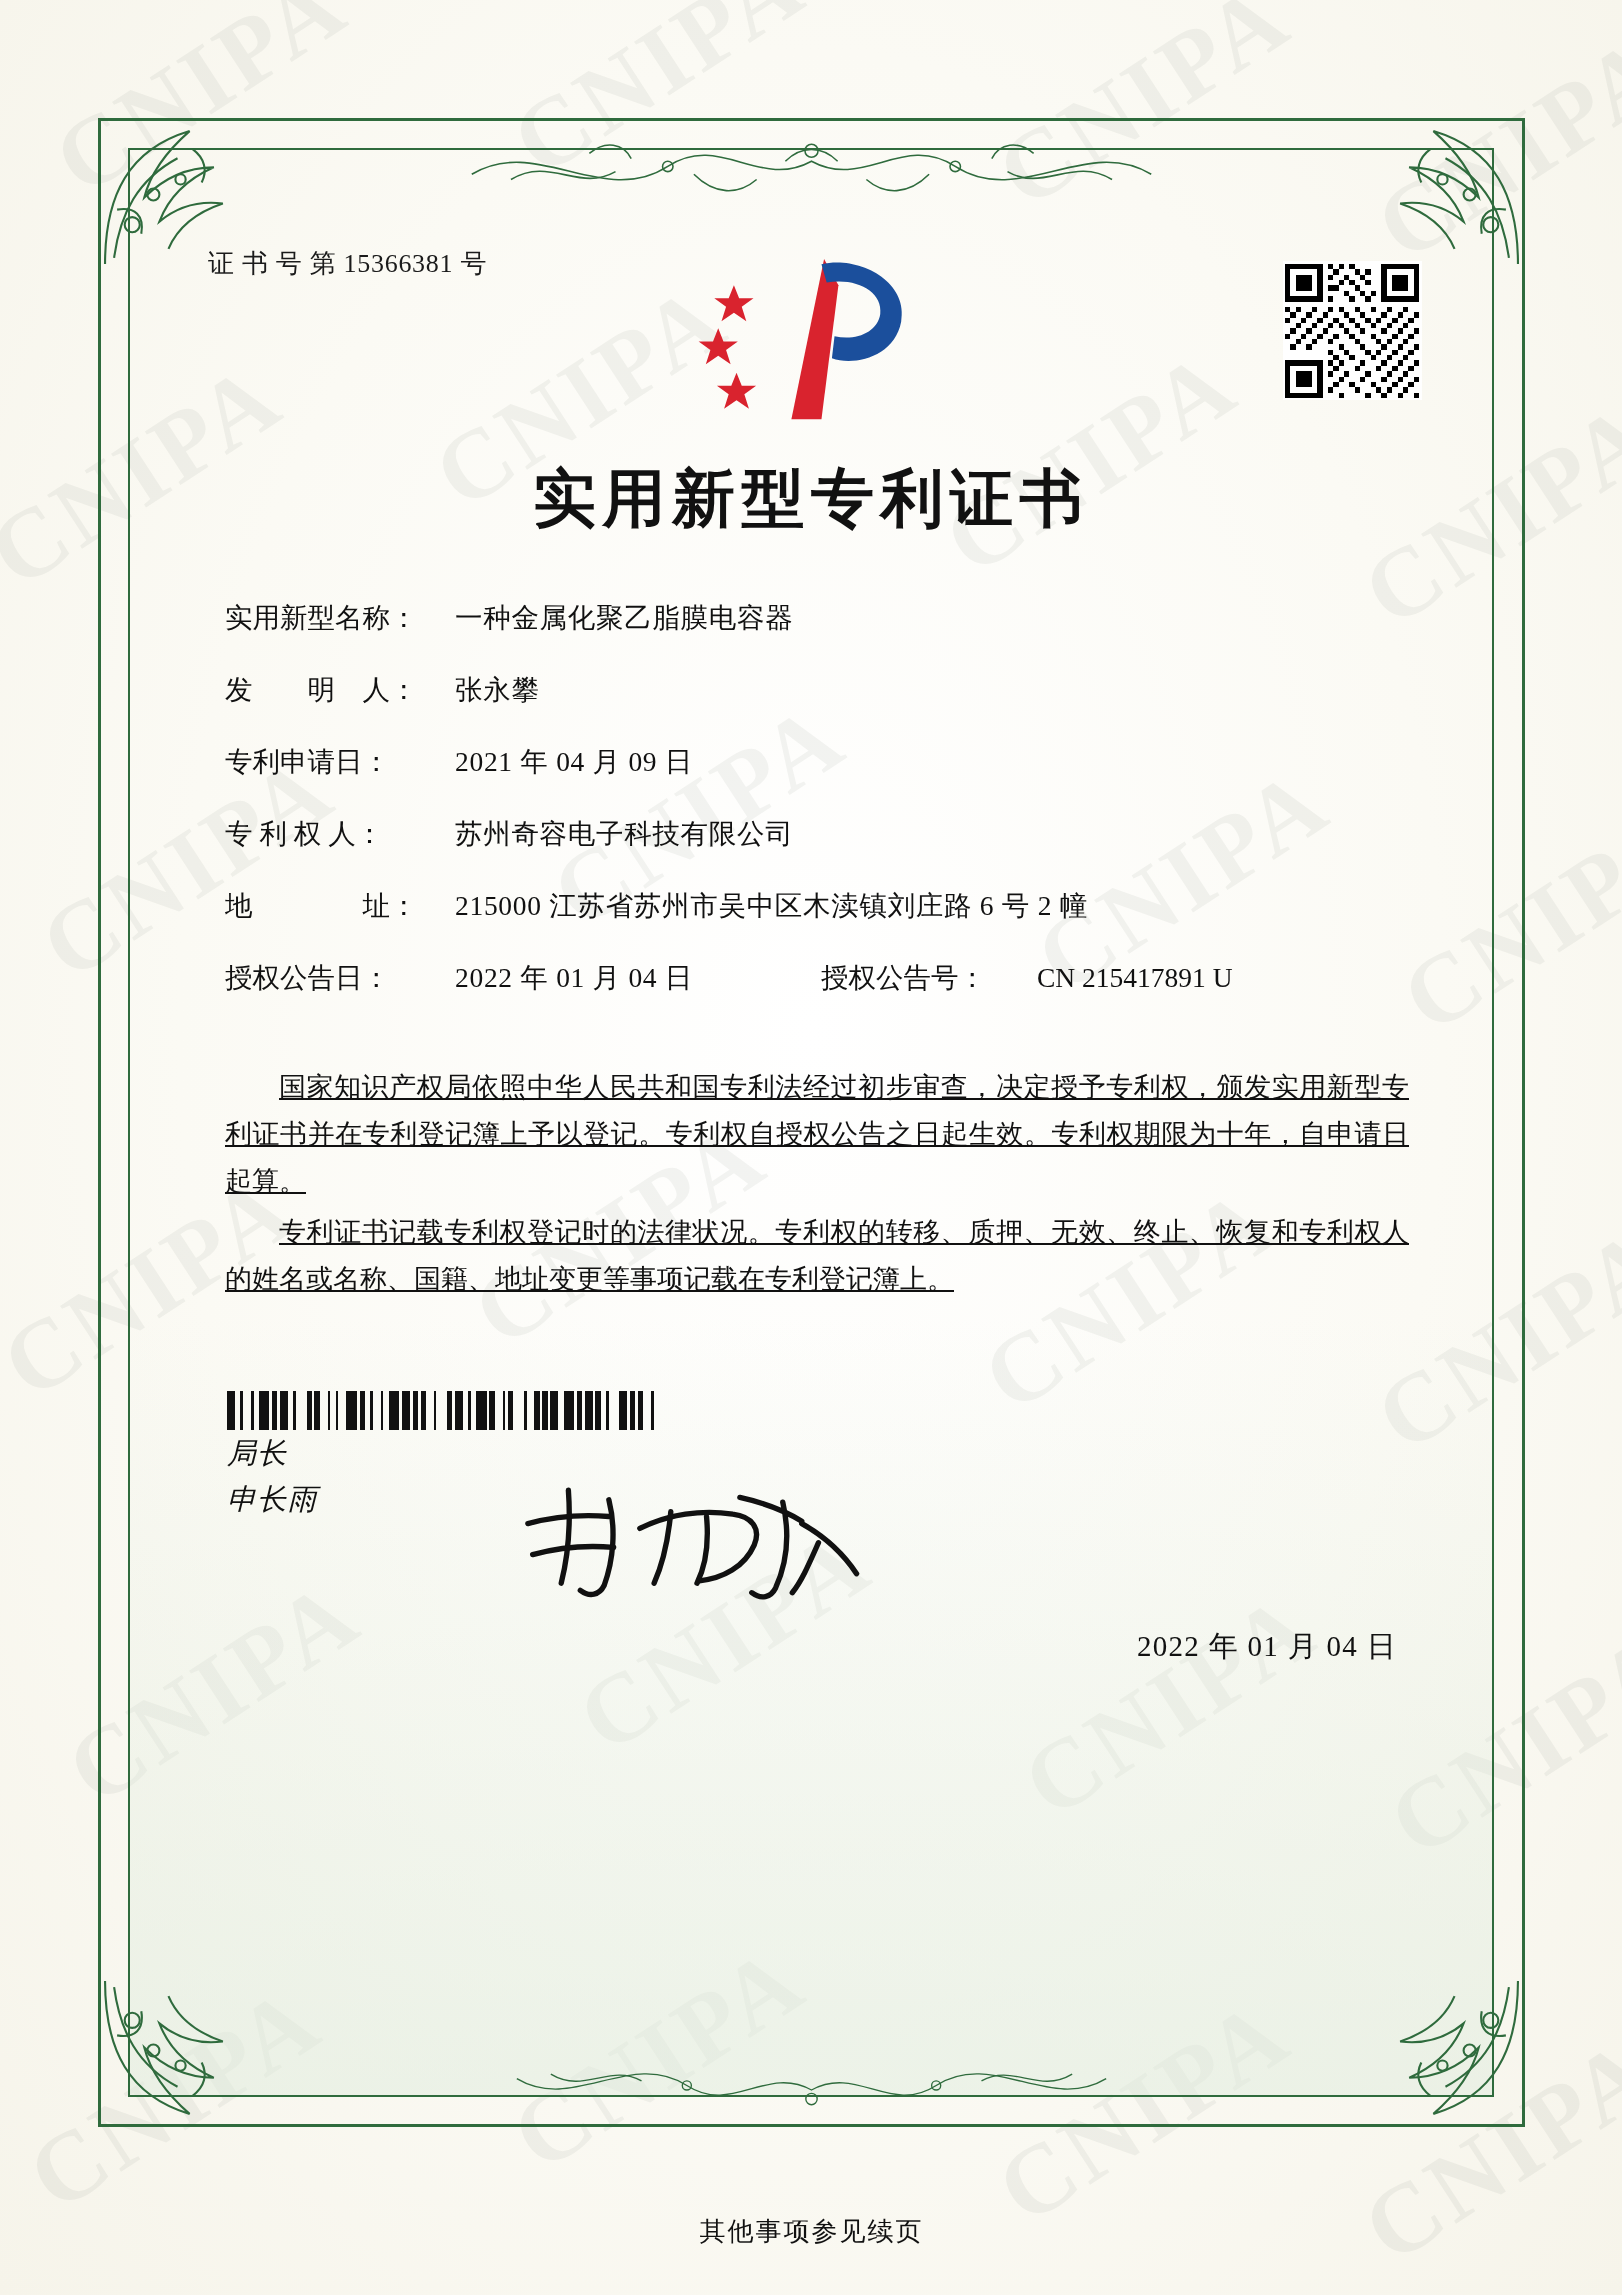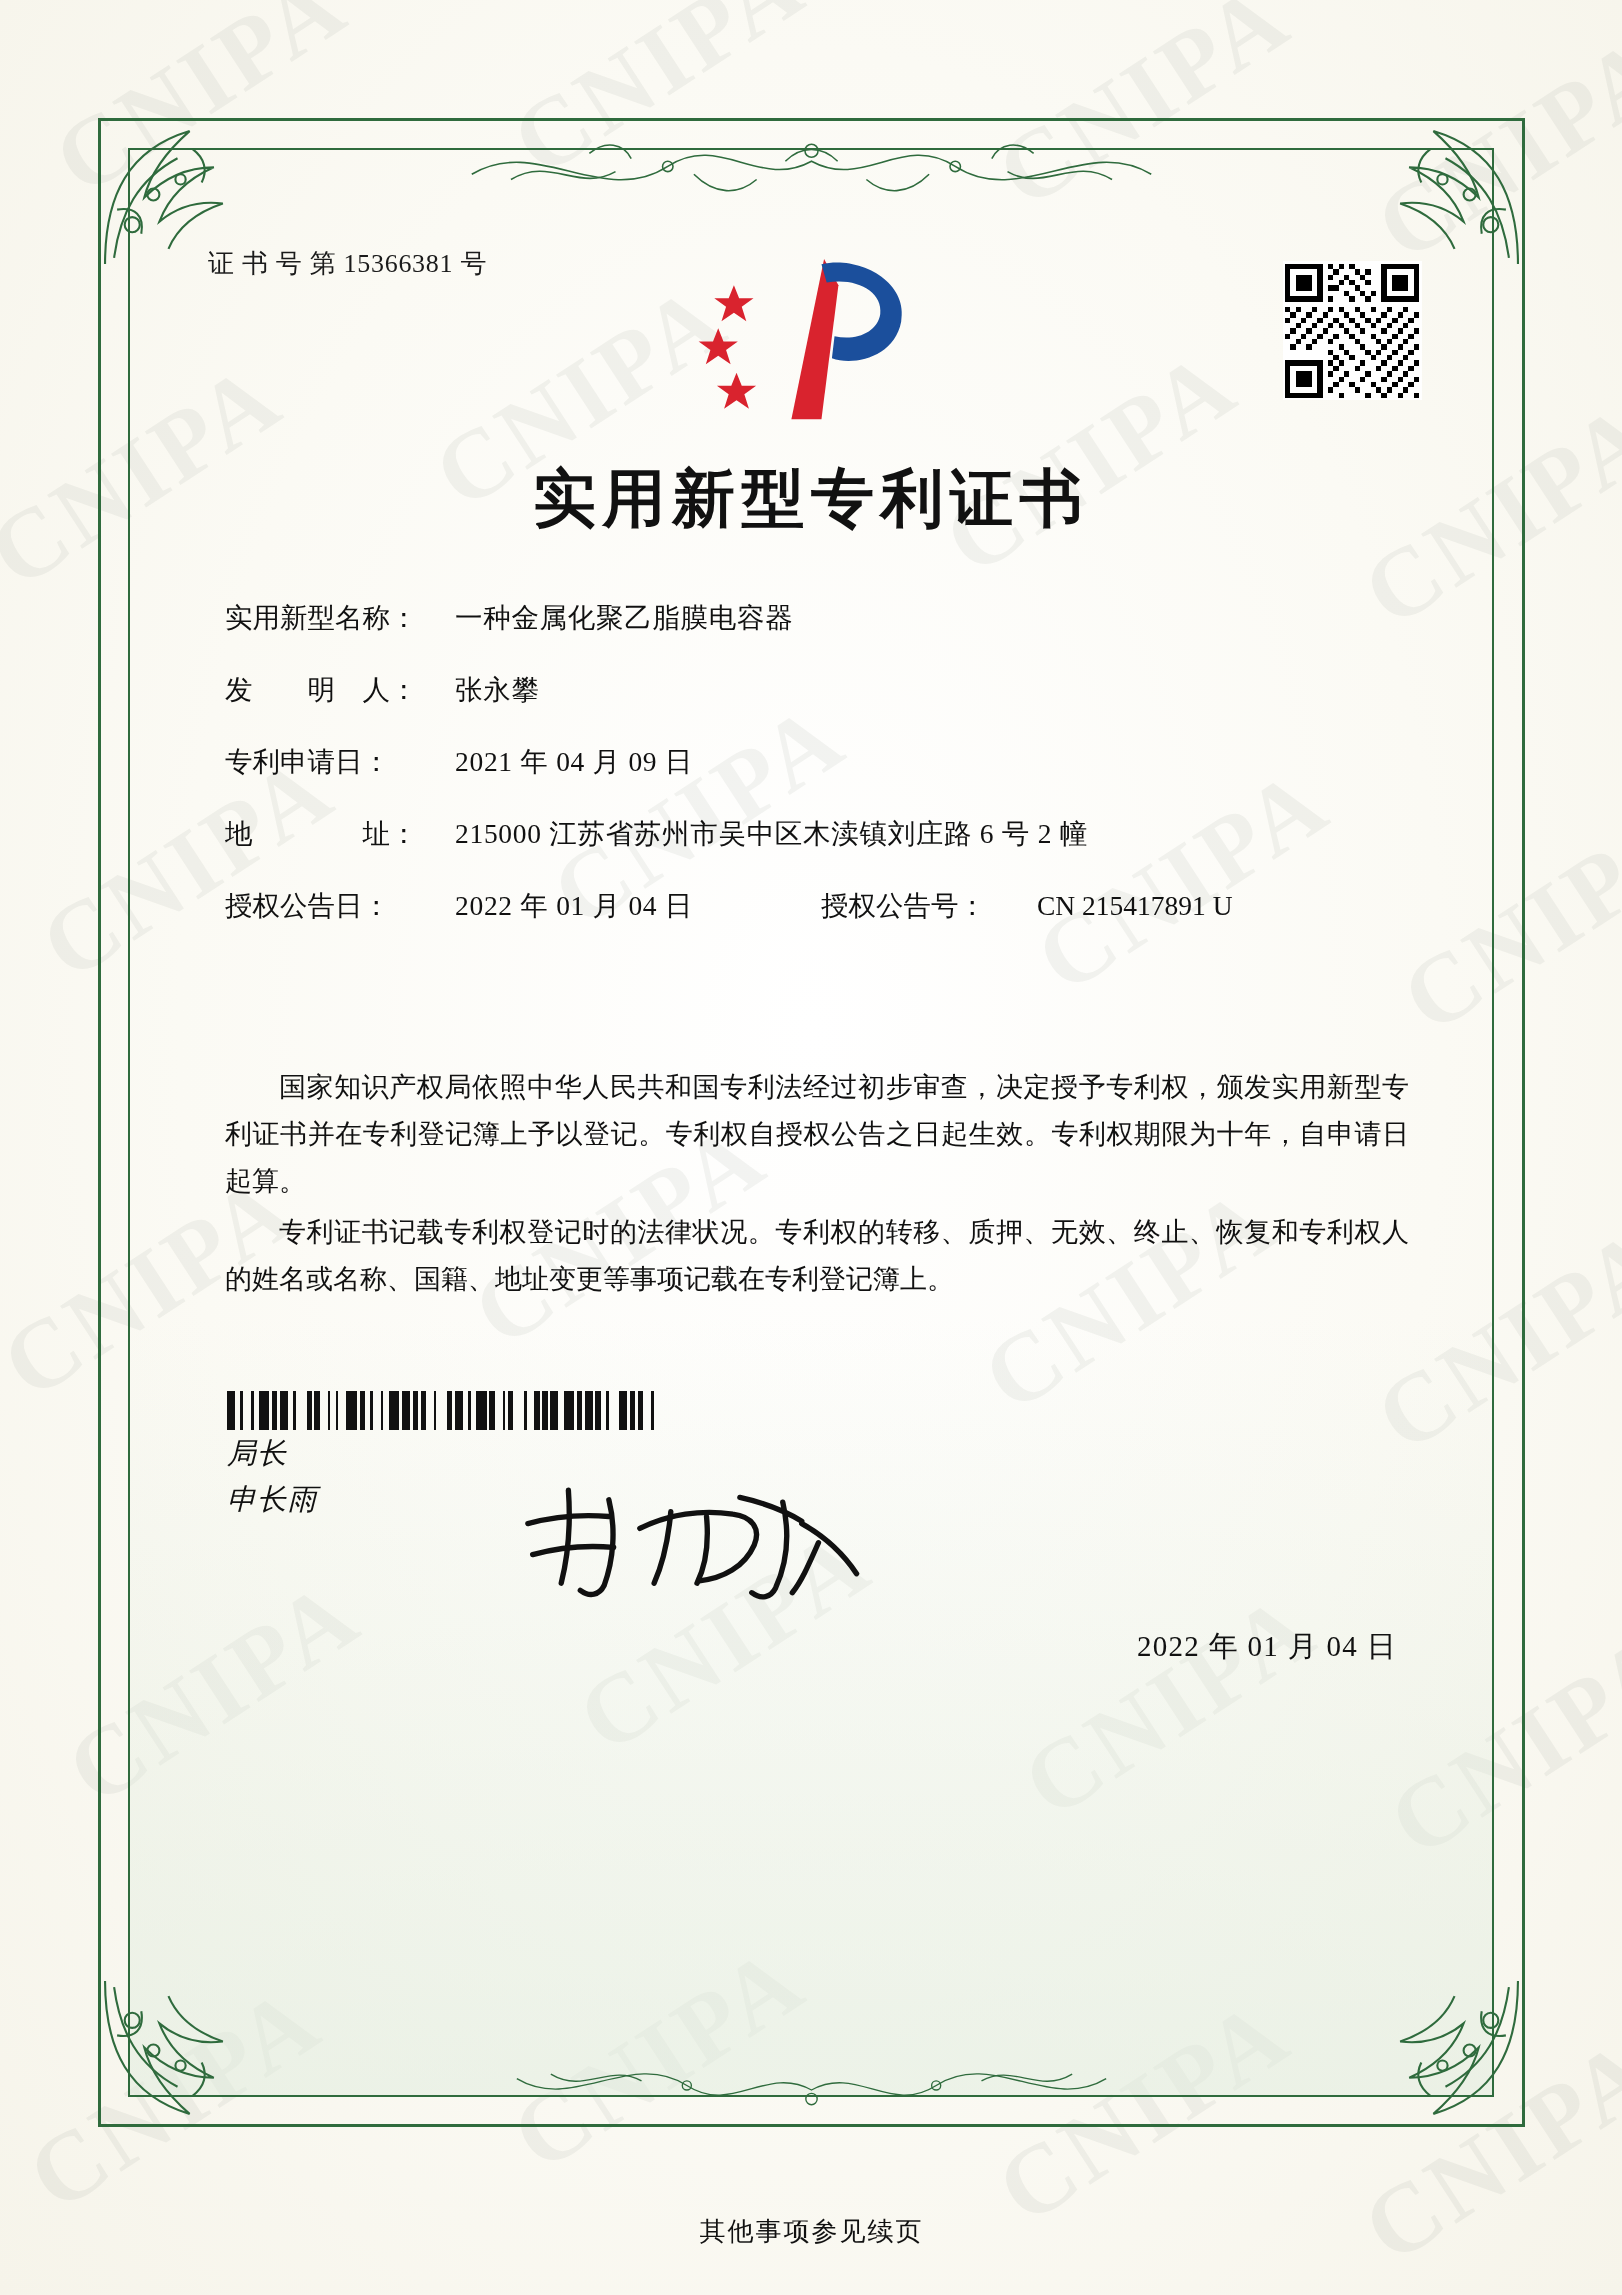--- a/index.html
+++ b/index.html
@@ -181,20 +181,21 @@
   }
   .paragraphs {
     position: absolute;
     left: 97px;
     right: 85px;
     top: 916px;
     font-size: 27px;
     line-height: 47px;
     color: #111;
     text-align: justify;
+    text-decoration: underline;
   }
   .paragraphs p {
     margin: 0 0 3.9px 0;
     text-indent: 54px;
   }
   .barcode {
     position: absolute;
     left: 99px;
     top: 1243px;
     width: 432px;
@@ -539,20 +540,24 @@
       </div>
       <div class="field-row">
         <div class="field-label">发　　明　人：</div>
         <div class="field-value">张永攀</div>
       </div>
       <div class="field-row">
         <div class="field-label">专利申请日：</div>
         <div class="field-value">2021 年 04 月 09 日</div>
       </div>
       <div class="field-row">
+        <div class="field-label">专 利 权 人：</div>
+        <div class="field-value">苏州奇容电子科技有限公司</div>
+      </div>
+      <div class="field-row">
         <div class="field-label">地　　　　址：</div>
         <div class="field-value">215000 江苏省苏州市吴中区木渎镇刘庄路 6 号 2 幢</div>
       </div>
       <div class="field-row dual">
         <div class="field-label">授权公告日：</div>
         <div class="field-value">2022 年 01 月 04 日</div>
         <div class="field-label2">授权公告号：</div>
         <div class="field-value2">CN 215417891 U</div>
       </div>
     </div>

